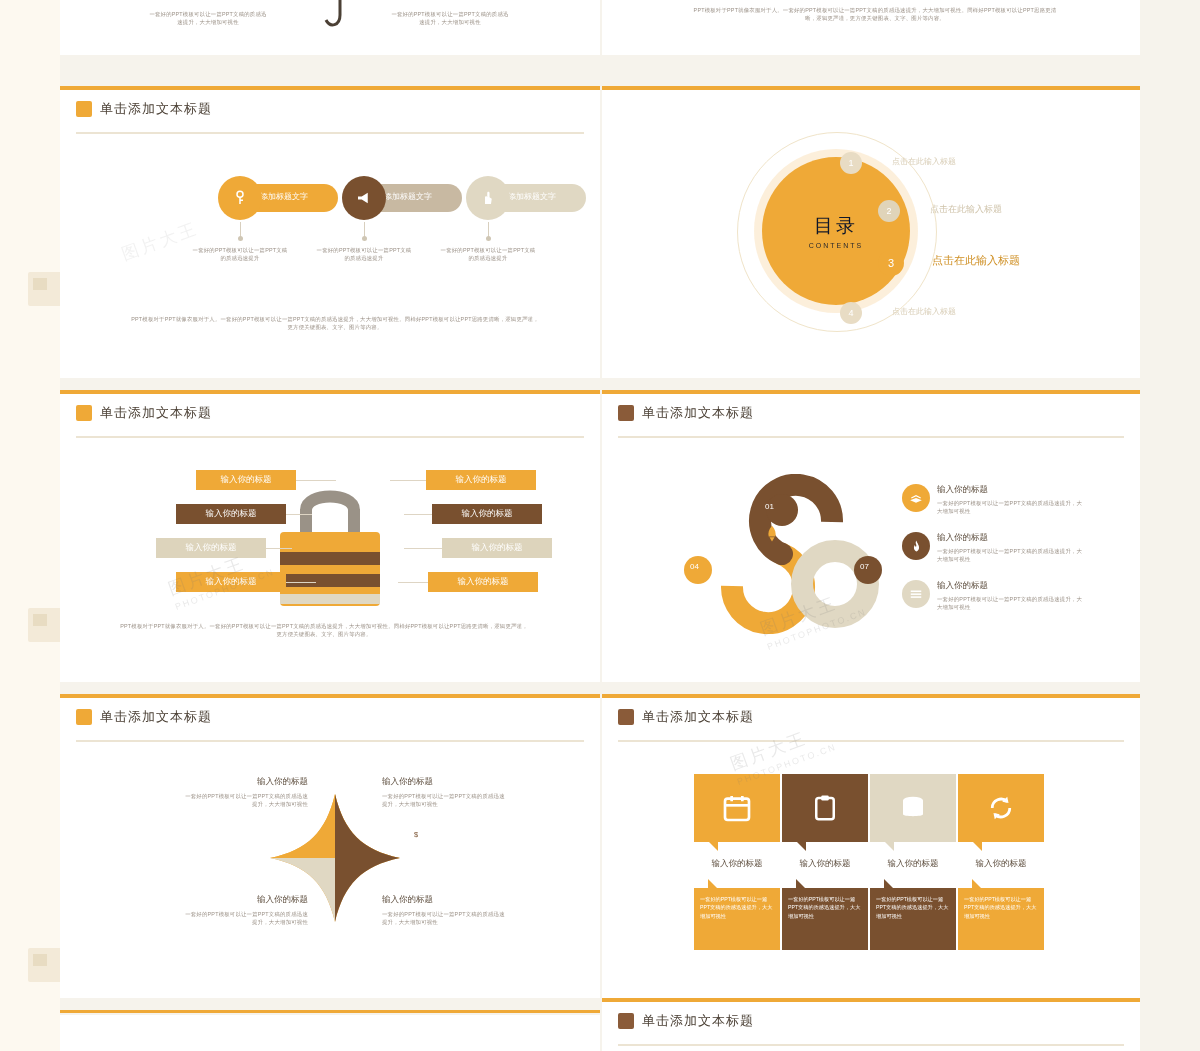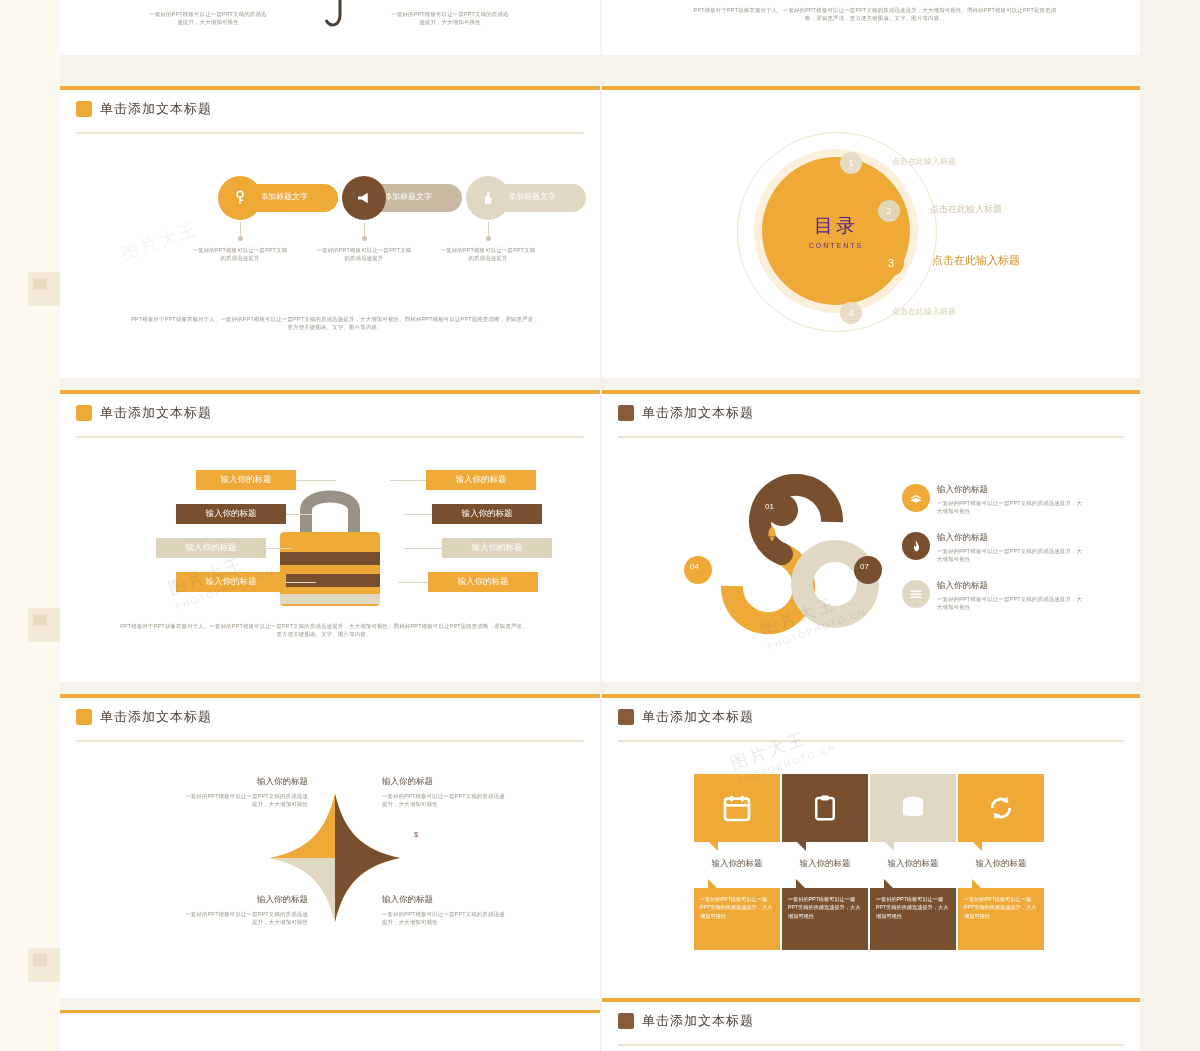--- a/index.html
+++ b/index.html
@@ -37,21 +37,21 @@
 
   
   .pill{position:absolute;height:28px;border-radius:14px;}
   .circ{position:absolute;width:44px;height:44px;border-radius:50%;display:flex;align-items:center;justify-content:center;color:#fff;font-size:17px;}
   .stem{position:absolute;width:1px;background:#d8cfbe;}
   .dot{position:absolute;width:5px;height:5px;border-radius:50%;background:#cfc6b4;}
 
   
   .ring{position:absolute;border-radius:50%;border:1px solid #f0e4c9;}
   .cbubble{position:absolute;width:22px;height:22px;border-radius:50%;display:flex;align-items:center;justify-content:center;font-size:9px;color:#fff;}
-  .ctr{position:absolute;border-radius:50%;display:flex;flex-direction:column;align-items:center;justify-content:center;color:#4c1d95;}
+  .ctr{position:absolute;border-radius:50%;display:flex;flex-direction:column;align-items:center;justify-content:center;color:#0f172a;}
   .ctr .t1{font-size:19px;letter-spacing:3px;}
   .ctr .t2{font-size:7px;letter-spacing:2px;margin-top:3px;opacity:.9;}
 
   
   .ban{position:absolute;height:20px;display:flex;align-items:center;justify-content:center;font-size:8.5px;color:#fff;}
   .ban:after{content:"";position:absolute;right:-7px;top:0;border-top:10px solid transparent;border-bottom:10px solid transparent;}
   .ban.lft:after{display:none;}
   .ban.lft:before{content:"";position:absolute;left:-7px;top:0;border-top:10px solid transparent;border-bottom:10px solid transparent;}
   .lline{position:absolute;height:1px;background:#ded5c4;}
   .ritem{position:absolute;display:flex;gap:7px;}

